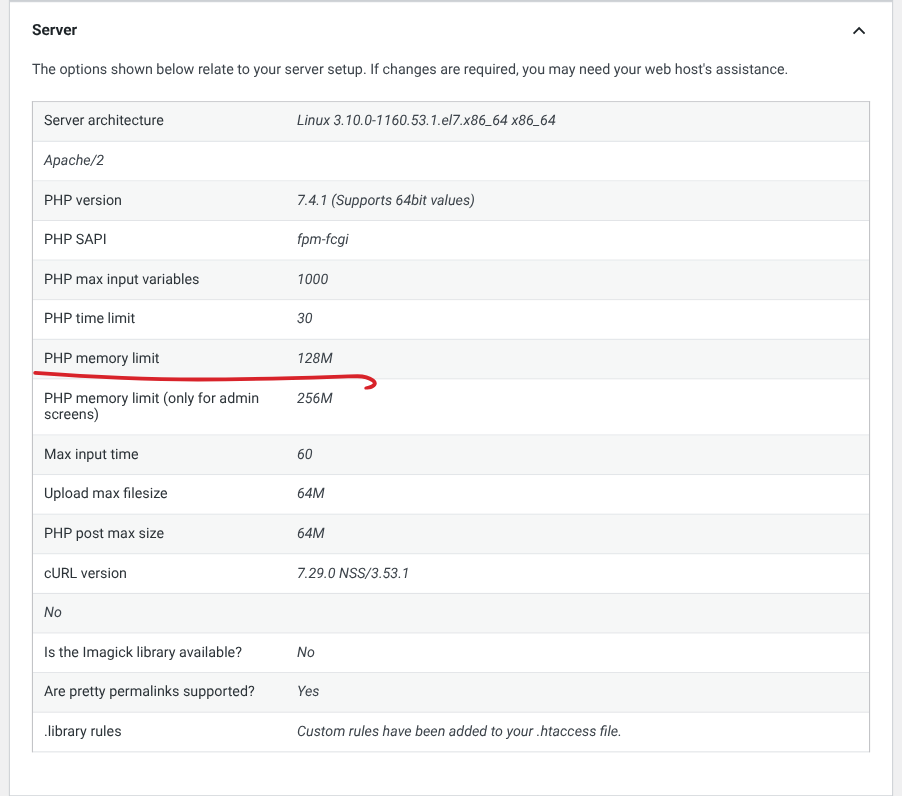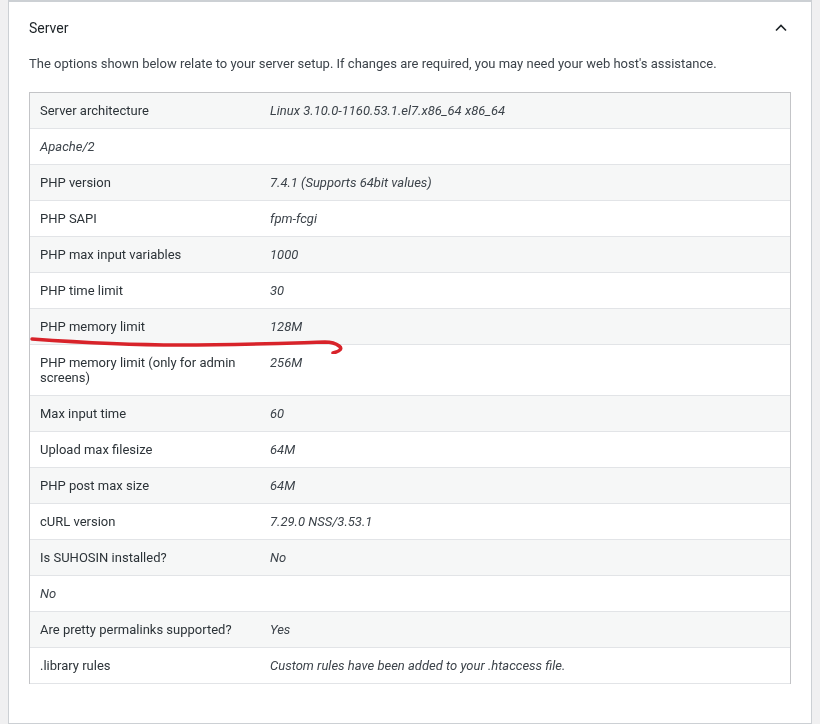--- a/index.html
+++ b/index.html
@@ -26,21 +26,21 @@
     }
     .section-header {
       display: flex;
       align-items: center;
       justify-content: space-between;
       padding: 16px 20px;
       cursor: pointer;
     }
     .section-header h3 {
       font-size: 14px;
-      font-weight: 400;
+      font-weight: 700;
       color: #1d2327;
     }
     .chevron {
       width: 20px;
       height: 20px;
     }
     .chevron svg {
       width: 20px;
       height: 20px;
       stroke: #1d2327;
@@ -153,24 +153,24 @@
     </div>
     <div class="row">
       <div class="label-cell">PHP post max size</div>
       <div class="value-cell">64M</div>
     </div>
     <div class="row">
       <div class="label-cell">cURL version</div>
       <div class="value-cell">7.29.0 NSS/3.53.1</div>
     </div>
     <div class="row">
-      <div class="label-cell">Is SUHOSIN installed?</div>
       <div class="value-cell">No</div>
     </div>
     <div class="row">
+      <div class="label-cell">Is the Imagick library available?</div>
       <div class="value-cell">No</div>
     </div>
     <div class="row">
       <div class="label-cell">Are pretty permalinks supported?</div>
       <div class="value-cell">Yes</div>
     </div>
     <div class="row">
       <div class="label-cell">.library rules</div>
       <div class="value-cell">Custom rules have been added to your .htaccess file.</div>
     </div>

